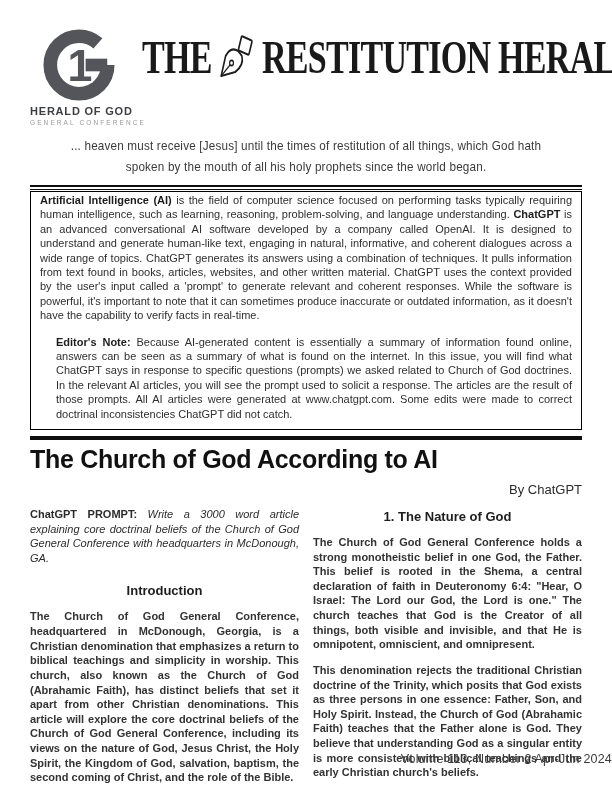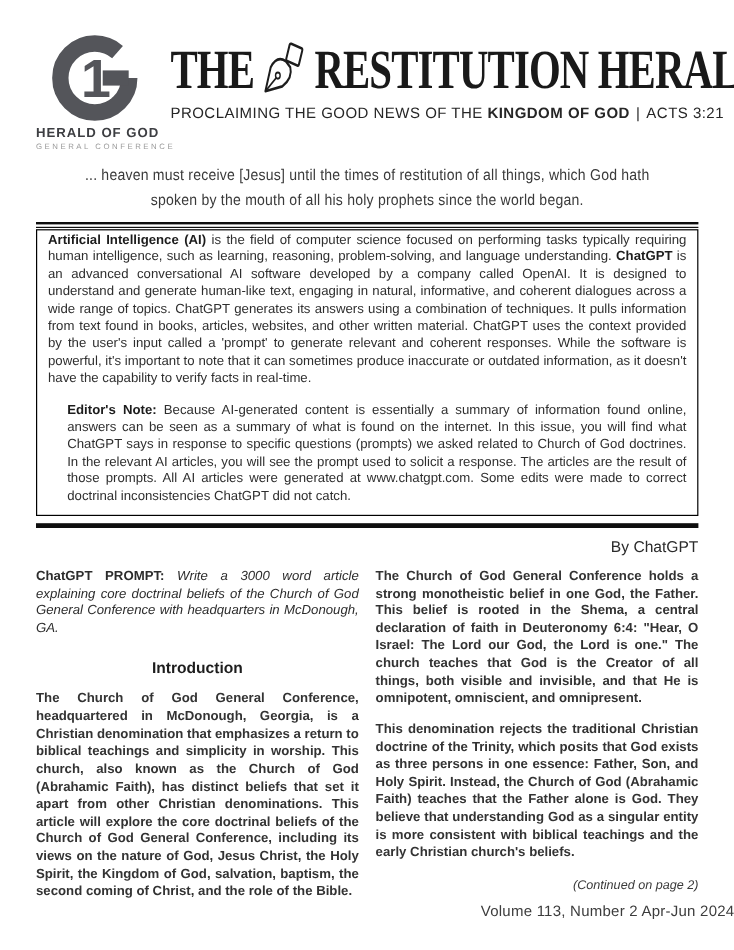--- a/index.html
+++ b/index.html
@@ -73,49 +73,48 @@
       <div class="paper-title">
         <span>THE</span>
         <svg class="pen-icon-svg" viewBox="0 0 52 44">
           <rect x="30" y="2" width="15" height="15" rx="1.5" transform="rotate(18 37.5 9.5)" fill="#ffffff" stroke="#1d1d1d" stroke-width="2.2"></rect>
           <path d="M5 40 L11 20 Q18 10 28 15 L33 20 Q36 29 24 36 Z" fill="#ffffff" stroke="#1d1d1d" stroke-width="2.2" stroke-linejoin="round"></path>
           <circle cx="19" cy="27" r="2.6" fill="none" stroke="#1d1d1d" stroke-width="1.6"></circle>
           <line x1="5" y1="40" x2="17" y2="29" stroke="#1d1d1d" stroke-width="1.6"></line>
         </svg>
         <span>RESTITUTION HERALD</span>
       </div>
-      <div class="tagline">
-        <span>PROCLAIMING THE GOOD NEWS OF THE </span><b>KINGDOM OF GOD</b><span class="sep">|</span><span>ACTS 3:21</span>
-      </div>
     </div>
   </div>
 
   <p class="scripture">
     <span class="qline">... heaven must receive [Jesus] until the times of restitution of all things, which God hath</span>
     <span class="qline">spoken by the mouth of all his holy prophets since the world began.</span>
   </p>
 
   <div class="double-rule"></div>
 
   <div class="ai-box">
     <p><b>Artificial Intelligence (AI)</b><span> is the field of computer science focused on performing tasks typically requiring human intelligence, such as learning, reasoning, problem-solving, and language understanding. </span><b>ChatGPT</b><span> is an advanced conversational AI software developed by a company called OpenAI. It is designed to understand and generate human-like text, engaging in natural, informative, and coherent dialogues across a wide range of topics. ChatGPT generates its answers using a combination of techniques. It pulls information from text found in books, articles, websites, and other written material. ChatGPT uses the context provided by the user's input called a 'prompt' to generate relevant and coherent responses. While the software is powerful, it's important to note that it can sometimes produce inaccurate or outdated information, as it doesn't have the capability to verify facts in real-time.</span></p>
     <p><b>Editor's Note:</b><span> Because AI-generated content is essentially a summary of information found online, answers can be seen as a summary of what is found on the internet. In this issue, you will find what ChatGPT says in response to specific questions (prompts) we asked related to Church of God doctrines. In the relevant AI articles, you will see the prompt used to solicit a response. The articles are the result of those prompts. All AI articles were generated at www.chatgpt.com. Some edits were made to correct doctrinal inconsistencies ChatGPT did not catch.</span></p>
   </div>
 
   <div class="thick-rule"></div>
 
+  <h1 class="article-title">The Church of God According to AI</h1>
   <div class="byline">By ChatGPT</div>
 
   <div class="columns">
     <div class="col">
       <p class="prompt-para"><b>ChatGPT PROMPT: </b><i>Write a 3000 word article explaining core doctrinal beliefs of the Church of God General Conference with headquarters in McDonough, GA.</i></p>
       <h2>Introduction</h2>
       <p class="body">The Church of God General Conference, headquartered in McDonough, Georgia, is a Christian denomination that emphasizes a return to biblical teachings and simplicity in worship. This church, also known as the Church of God (Abrahamic Faith), has distinct beliefs that set it apart from other Christian denominations. This article will explore the core doctrinal beliefs of the Church of God General Conference, including its views on the nature of God, Jesus Christ, the Holy Spirit, the Kingdom of God, salvation, baptism, the second coming of Christ, and the role of the Bible.</p>
     </div>
     <div class="col">
+      <h2 class="first">1. The Nature of God</h2>
       <p class="body">The Church of God General Conference holds a strong monotheistic belief in one God, the Father. This belief is rooted in the Shema, a central declaration of faith in Deuteronomy 6:4: "Hear, O Israel: The Lord our God, the Lord is one." The church teaches that God is the Creator of all things, both visible and invisible, and that He is omnipotent, omniscient, and omnipresent.</p>
       <p class="body">This denomination rejects the traditional Christian doctrine of the Trinity, which posits that God exists as three persons in one essence: Father, Son, and Holy Spirit. Instead, the Church of God (Abrahamic Faith) teaches that the Father alone is God. They believe that understanding God as a singular entity is more consistent with biblical teachings and the early Christian church's beliefs.</p>
       <p class="continued">(Continued on page 2)</p>
     </div>
   </div>
 
   <div class="footer-line">Volume 113, Number 2 Apr-Jun 2024</div>
 
 </div>
 

